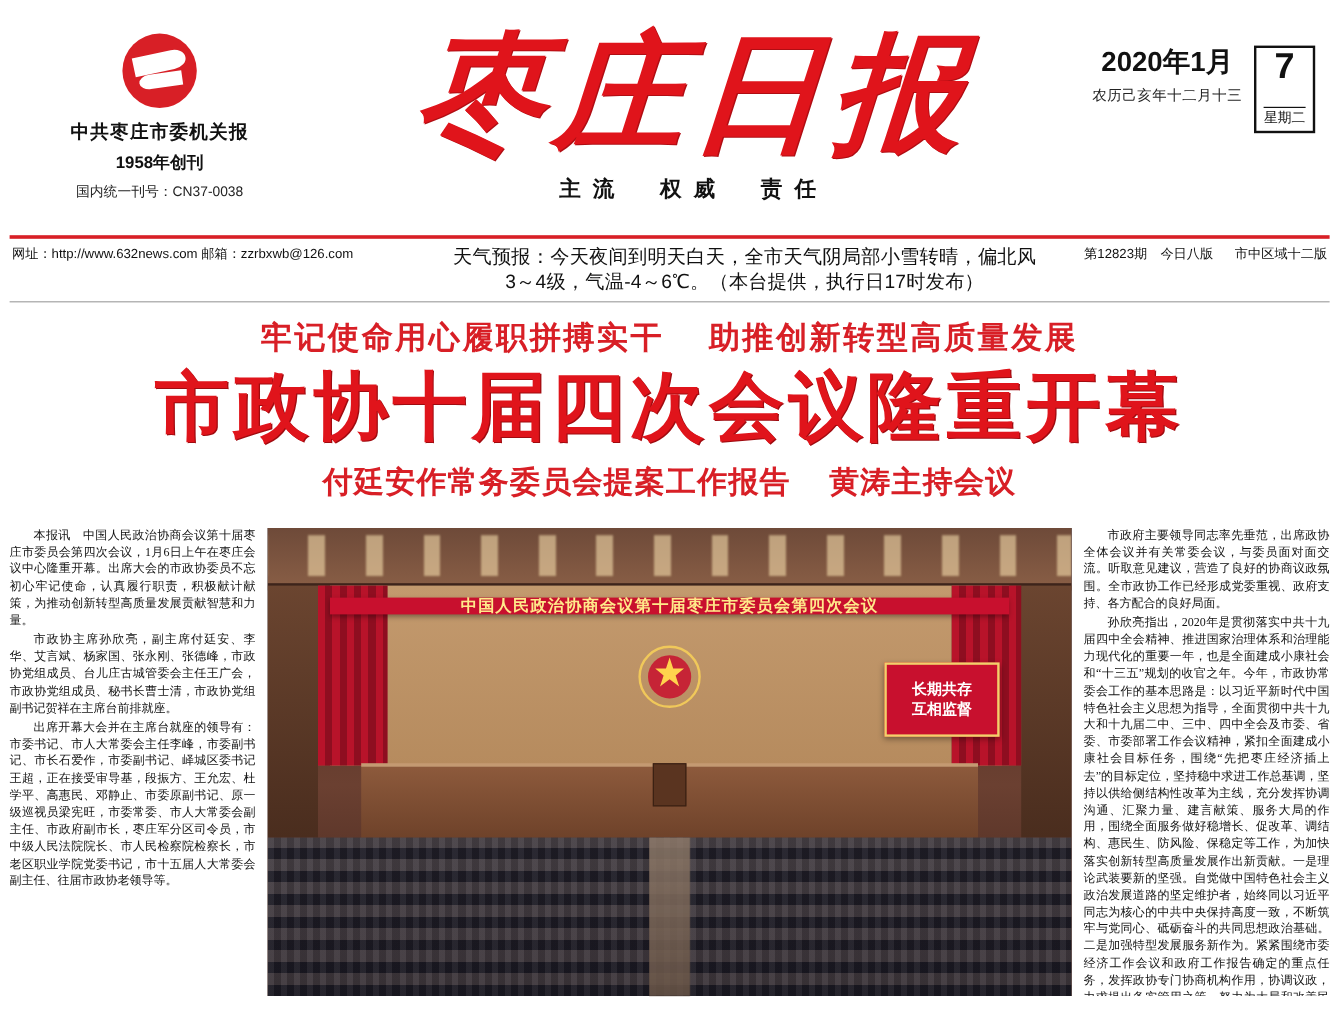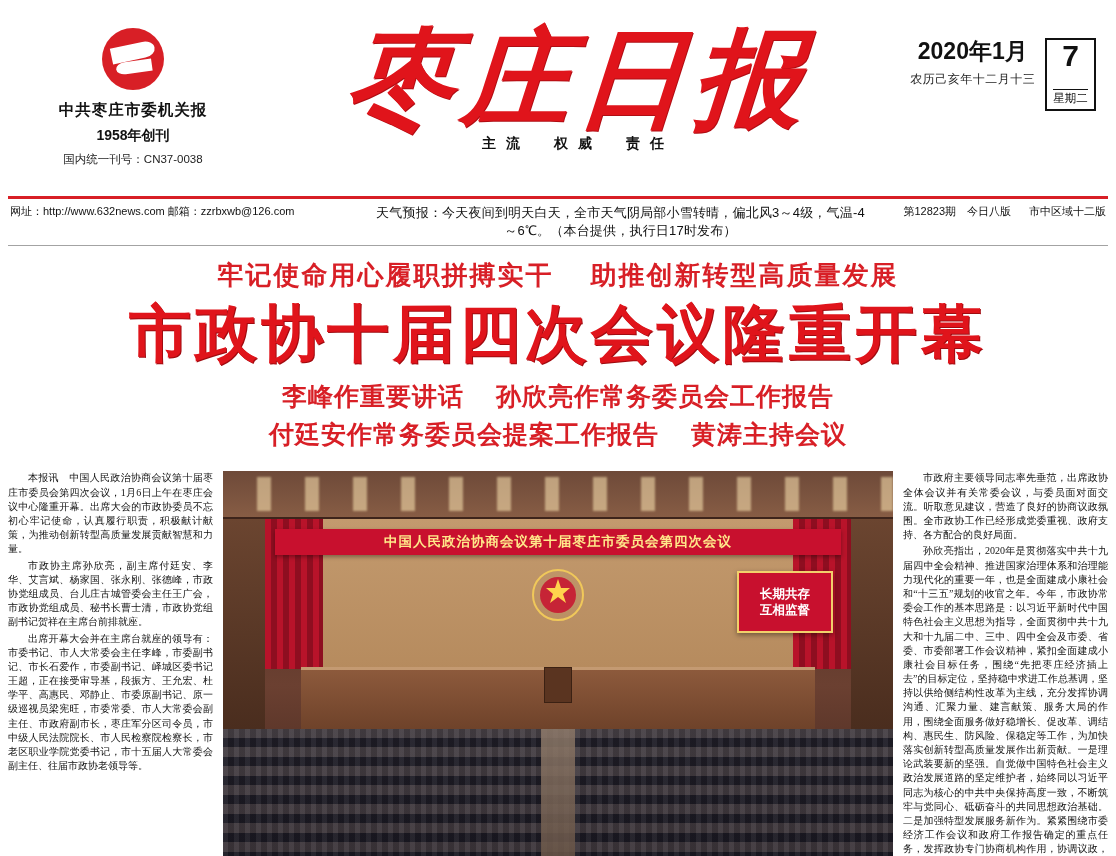--- a/index.html
+++ b/index.html
@@ -107,21 +107,22 @@
     color: #e0141b;
     font-size: 108px;
     line-height: 1.05;
     letter-spacing: 8px;
     text-shadow: 1px 1px 0 #b00d13;
     transform: skewX(-4deg);
     display: inline-block;
     font-style: italic;
   }
   .slogan {
-    font-size: 14px;
+    margin-top: 10px;
+    font-size: 18px;
     letter-spacing: 10px;
     color: #111;
     font-family: "Liberation Sans", sans-serif;
     font-weight: bold;
   }
 
   .mh-right {
     width: 210px;
     flex: 0 0 210px;
     text-align: center;
@@ -178,21 +179,21 @@
     display: flex;
     align-items: flex-start;
     font-size: 11px;
     font-family: "Liberation Sans", sans-serif;
     padding: 5px 2px;
     color: #111;
     border-bottom: 1px solid #a3a3a3;
     gap: 8px;
   }
   .infobar .ib-left { flex: 0 0 355px; }
-  .infobar .ib-center { flex: 1 1 auto; text-align: center; font-size: 13px; letter-spacing: 0.2px; }
+  .infobar .ib-center { flex: 1 1 auto; text-align: center; font-size: 16px; letter-spacing: 0.2px; }
   .infobar .ib-right { flex: 0 0 230px; text-align: right; display:flex; gap:18px; justify-content:flex-end;}
 
   
   .headline-block {
     text-align: center;
     padding: 12px 0 6px 0;
   }
   .shoulder {
     color: #d81f26;
     font-size: 26px;
@@ -263,21 +264,21 @@
     content:"";position:absolute;left:0;right:0;bottom:0;height:6px;background:#3d241b;
   }
   .ph-backwall {
     position: absolute; left:42px; right:42px; top:48px; height:150px;
     background: linear-gradient(#c39a6e, #b68b5e);
     border-left: 10px solid #7c5336;
     border-right: 10px solid #7c5336;
     box-sizing: border-box;
   }
   .ph-banner {
-    position: absolute; left:52px; right:52px; top:58px; height:26px;
+    position: absolute; left:52px; right:52px; top:58px; height:14px;
     background: #c8102e;
     color: #ffe98a;
     font-size: 13.5px;
     font-weight: bold;
     font-family: "Liberation Sans", sans-serif;
     display: flex; align-items: center; justify-content: center;
     letter-spacing: 1px;
     box-shadow: 0 2px 4px rgba(0,0,0,.35);
   }
   .ph-emblem {
@@ -325,21 +326,21 @@
   .ph-slogan {
     position:absolute; width:92px; height:58px;
     background:#c8102e; color:#fff;
     font-size:12.5px; font-weight:bold; line-height:1.35;
     font-family:"Liberation Sans",sans-serif;
     display:flex;align-items:center;justify-content:center;text-align:center;
     border:2px solid #f2d06b;
     box-shadow:0 2px 5px rgba(0,0,0,.4);
   }
   .ph-slogan-l { left: 60px; top: 112px; }
-  .ph-slogan-r { right: 60px; top: 100px; margin-left: 17px; }
+  .ph-slogan-r { right: 60px; top: 112px; margin-left: 17px; }
   .ph-lights {
     position:absolute; left:0; right:0; top:6px; height:34px;
     background: repeating-linear-gradient(90deg, rgba(255,230,170,.0) 0 34px, rgba(255,232,180,.55) 34px 48px);
     filter: blur(1px);
   }
 </style>
 </head>
 <body>
 
 <div class="page">
@@ -384,24 +385,20 @@
     </div>
   </div>
 
   <div class="headline-block">
     <div class="shoulder">
       <span>牢记使命用心履职拼搏实干</span>
       <span>助推创新转型高质量发展</span>
     </div>
     <div class="main-head">市政协十届四次会议隆重开幕</div>
     <div class="sub-head">
-      <div>
-        <span>李峰作重要讲话</span>
-        <span>孙欣亮作常务委员会工作报告</span>
-      </div>
       <div>
         <span>付廷安作常务委员会提案工作报告</span>
         <span>黄涛主持会议</span>
       </div>
     </div>
   </div>
 
   <div class="body-area">
 
     <div class="col">

